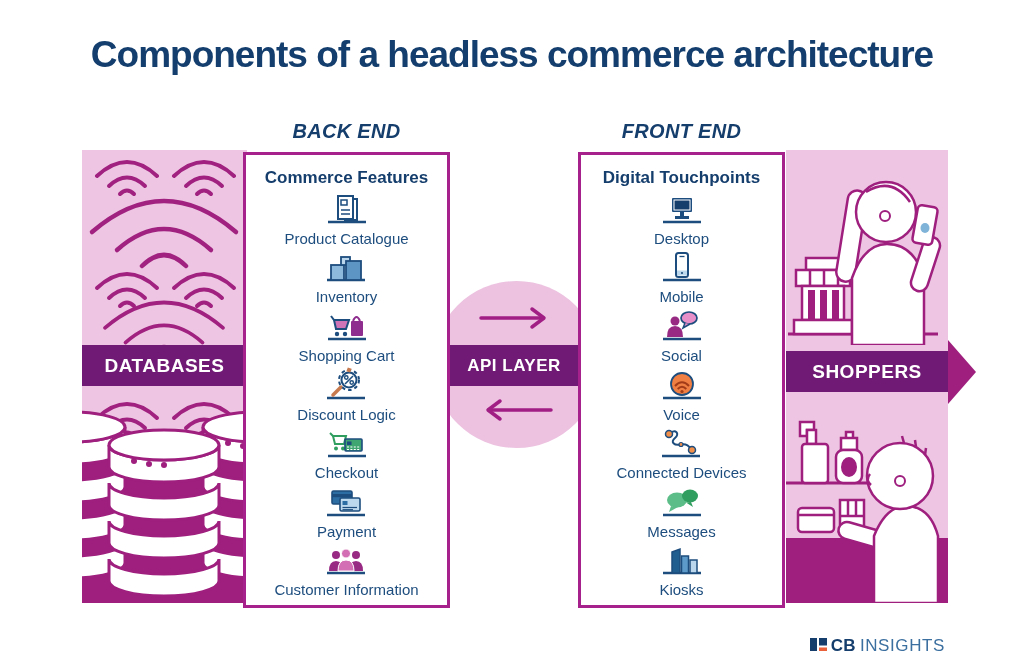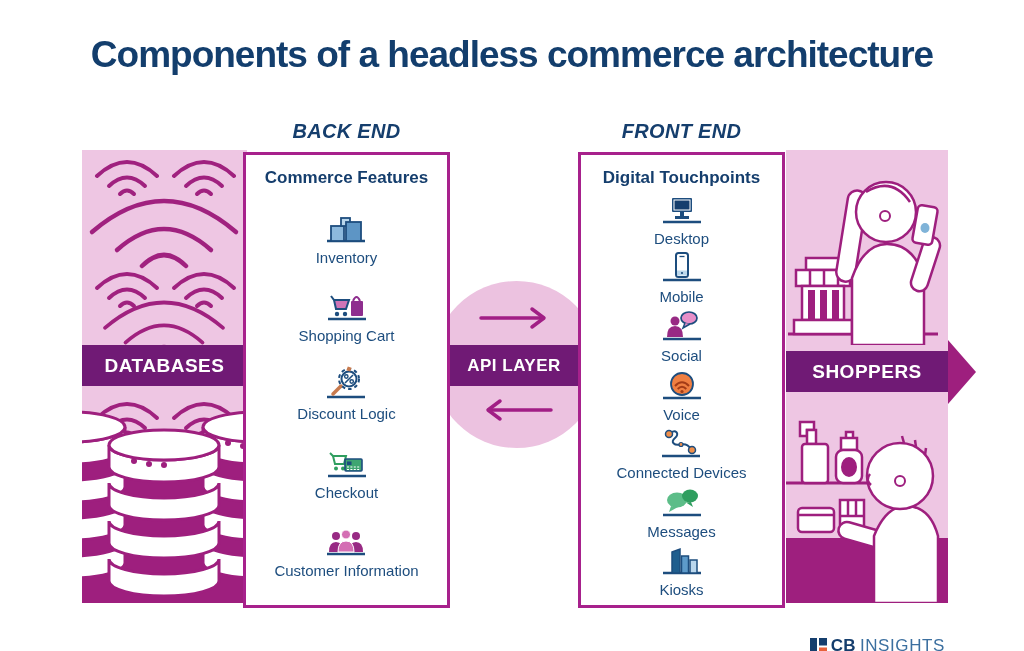--- a/index.html
+++ b/index.html
@@ -161,20 +161,33 @@
 <div class="abs band api">API LAYER</div>
 <div class="abs band shop">SHOPPERS</div>
 
 <div class="abs feature-box commerce">
   <div class="box-title">Commerce Features</div>
   <div class="item-list">
     <div class="feature-item">
       <span class="icon">
         <svg width="46" height="34" viewBox="0 0 46 34">
             <line x1="4" y1="31" x2="42" y2="31" stroke="#1d4d7e" stroke-width="2.5"></line>
+          <rect x="21" y="8" width="12" height="21" fill="#fff" stroke="#1d4d7e" stroke-width="2"></rect>
+          <rect x="14" y="5" width="15" height="23" fill="#fff" stroke="#1d4d7e" stroke-width="2"></rect>
+          <rect x="17" y="9" width="6" height="5" fill="none" stroke="#1d4d7e" stroke-width="1.5"></rect>
+          <line x1="17" y1="19" x2="26" y2="19" stroke="#1d4d7e" stroke-width="1.5"></line>
+          <line x1="17" y1="23" x2="26" y2="23" stroke="#1d4d7e" stroke-width="1.5"></line>
+          </svg>
+      </span>
+      <span class="item-label">Product Catalogue</span>
+    </div>
+    <div class="feature-item">
+      <span class="icon">
+        <svg width="46" height="34" viewBox="0 0 46 34">
+            <line x1="4" y1="31" x2="42" y2="31" stroke="#1d4d7e" stroke-width="2.5"></line>
           <rect x="8" y="16" width="13" height="15" fill="#8db9dd" stroke="#1d4d7e" stroke-width="1.8"></rect>
           <rect x="18" y="8" width="9" height="8" fill="#b9d6ec" stroke="#1d4d7e" stroke-width="1.8"></rect>
           <rect x="23" y="12" width="15" height="19" fill="#5d95c5" stroke="#1d4d7e" stroke-width="1.8"></rect>
           </svg>
       </span>
       <span class="item-label">Inventory</span>
     </div>
     <div class="feature-item">
       <span class="icon">
         <svg width="46" height="34" viewBox="0 0 46 34">
@@ -212,20 +225,34 @@
           <path d="M9,11 L22,11 L20,19 L11,19 Z" fill="#fff" stroke="#2f9e5f" stroke-width="2"></path>
           <circle cx="12" cy="23.5" r="2" fill="#2f9e5f"></circle>
             <circle cx="19" cy="23.5" r="2" fill="#2f9e5f"></circle>
           <rect x="21" y="14" width="17" height="12" rx="1" fill="#3fa571" stroke="#1d4d7e" stroke-width="1.6"></rect>
           <rect x="23" y="16.5" width="4.5" height="3.5" fill="#1d4d7e"></rect>
           <line x1="23" y1="22" x2="36" y2="22" stroke="#fff" stroke-width="1.2" stroke-dasharray="2 1.4"></line>
           <line x1="23" y1="24.5" x2="36" y2="24.5" stroke="#fff" stroke-width="1.2" stroke-dasharray="2 1.4"></line>
           </svg>
       </span>
       <span class="item-label">Checkout</span>
+    </div>
+    <div class="feature-item">
+      <span class="icon">
+        <svg width="46" height="34" viewBox="0 0 46 34">
+            <line x1="4" y1="31" x2="42" y2="31" stroke="#1d4d7e" stroke-width="2.5"></line>
+          <rect x="9" y="7" width="20" height="13" rx="1.5" fill="#2c6da3" stroke="#1d4d7e" stroke-width="1.6"></rect>
+          <rect x="9" y="10" width="20" height="3.2" fill="#1d4d7e"></rect>
+          <rect x="17" y="14" width="20" height="13" rx="1.5" fill="#bcd8ec" stroke="#1d4d7e" stroke-width="1.6"></rect>
+          <rect x="19.5" y="17" width="5" height="4" fill="#2c6da3"></rect>
+          <line x1="19.5" y1="23.5" x2="34" y2="23.5" stroke="#1d4d7e" stroke-width="1.2"></line>
+          <line x1="19.5" y1="25.7" x2="30" y2="25.7" stroke="#1d4d7e" stroke-width="1.2"></line>
+          </svg>
+      </span>
+      <span class="item-label">Payment</span>
     </div>
     <div class="feature-item">
       <span class="icon">
         <svg width="46" height="34" viewBox="0 0 46 34">
             <line x1="4" y1="31" x2="42" y2="31" stroke="#1d4d7e" stroke-width="2.5"></line>
           <circle cx="13" cy="13" r="4" fill="#982a84"></circle>
           <path d="M6,29 Q6,19 13,19 Q20,19 20,29 Z" fill="#982a84"></path>
           <circle cx="33" cy="13" r="4" fill="#982a84"></circle>
           <path d="M26,29 Q26,19 33,19 Q40,19 40,29 Z" fill="#982a84"></path>
           <circle cx="23" cy="11.5" r="4.5" fill="#d46eb4" stroke="#fff" stroke-width="1"></circle>

